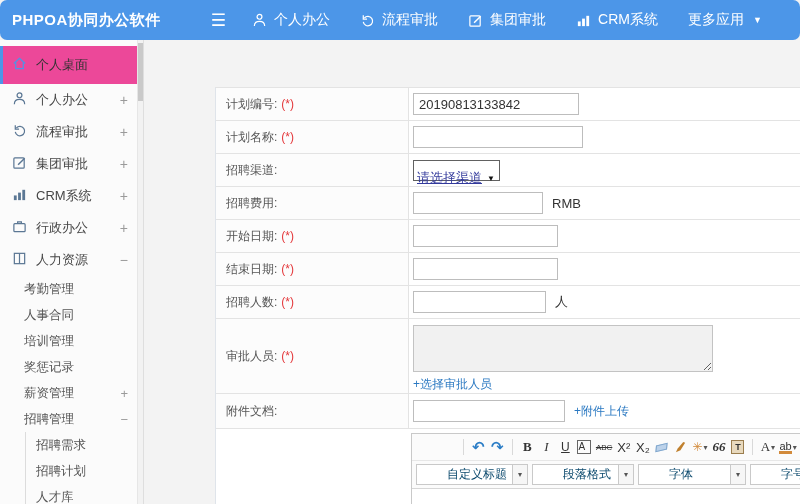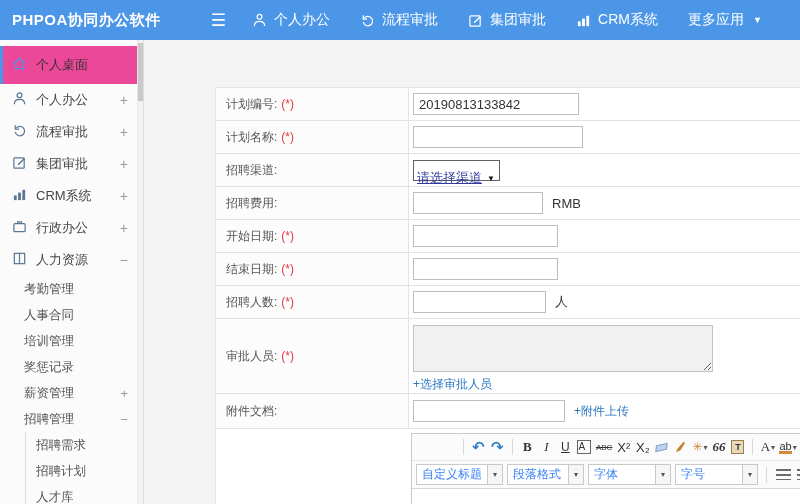--- a/index.html
+++ b/index.html
@@ -4,21 +4,21 @@
 <style>
   * { margin:0; padding:0; box-sizing:border-box; }
   body { background:#888; }
   .screen {
     width:800px; height:504px; position:relative; overflow:hidden;
     background:#f3f3f3; font-family:"Liberation Sans","DejaVu Sans",sans-serif;
   }
   
   .topbar {
     position:absolute; top:0; left:0; width:800px; height:40px;
-    background:#4c96e8; display:flex; align-items:center; color:#fff;
+    background:#4c96e8; display:flex; align-items:center; color:#fff;border-radius:7px;
   }
   .brand { margin-left:12px; font-size:15px; font-weight:bold; letter-spacing:.5px; cursor:pointer; }
   .hamburger { margin-left:50px; font-size:17px; cursor:pointer; line-height:1; }
   .topnav { display:flex; align-items:center; margin-left:26px; }
   .nav-item { display:flex; align-items:center; gap:7px; font-size:14px; color:#fff; cursor:pointer; margin-right:30px; white-space:nowrap; }
   .nav-item svg { display:block; }
   .caret-down { font-size:9px; margin-left:2px; }
   
   .sidebar {
     position:absolute; top:40px; left:0; width:144px; bottom:0;
@@ -113,21 +113,21 @@
   .b-supsub { font-size:13px; }
   .eraser-shape { width:11px; height:7px; background:#bcd2ea; border:1px solid #7fa6cc; transform:skewX(-20deg) rotate(-15deg); display:inline-block; }
   .b-brush { color:#c07a2e; font-size:13px; }
   .b-magic { color:#d28a3a; font-size:12px; }
   .mini-caret { font-size:8px; color:#555; margin-left:1px; }
   .b-quote { font-family:"Liberation Serif",serif; font-weight:bold; font-style:italic; font-size:13px; }
   .paste-box { border:1px solid #9a7d4e; background:#e8d9bd; font-size:9px; font-weight:bold; color:#333; width:13px; height:14px; display:inline-flex; align-items:center; justify-content:center; }
   .b-fontcolor { font-family:"Liberation Serif",serif; font-size:13px; }
   .b-highlight { font-size:11px; border-bottom:3px solid #d28a3a; line-height:10px; }
   .dd { display:inline-flex; height:21px; border:1px solid #c9c9c9; background:#fff; cursor:pointer; }
-  .dd-l { padding:0 5px; font-size:12px; color:#3b82f6; display:flex; align-items:center; white-space:nowrap; }
+  .dd-l { padding:0 5px; font-size:12px; color:#0c4a6e; display:flex; align-items:center; white-space:nowrap;margin-left:25px; }
   .dd-c { width:15px; border-left:1px solid #c9c9c9; display:flex; align-items:center; justify-content:center; font-size:8px; color:#555; background:#f6f6f6; }
   .dd1 .dd-l { min-width:58px; } .dd2 .dd-l { min-width:60px; } .dd3 .dd-l { min-width:66px; } .dd4 .dd-l { min-width:66px; }
   .aicon { width:15px; height:11px; display:inline-block; background:repeating-linear-gradient(to bottom,#6b6b6b 0 2px,transparent 2px 5px); }
   .aicon.center { background:repeating-linear-gradient(to bottom,#6b6b6b 0 2px,transparent 2px 5px); width:15px; }
 </style>
 </head>
 <body>
 
 <div class="screen">
 

